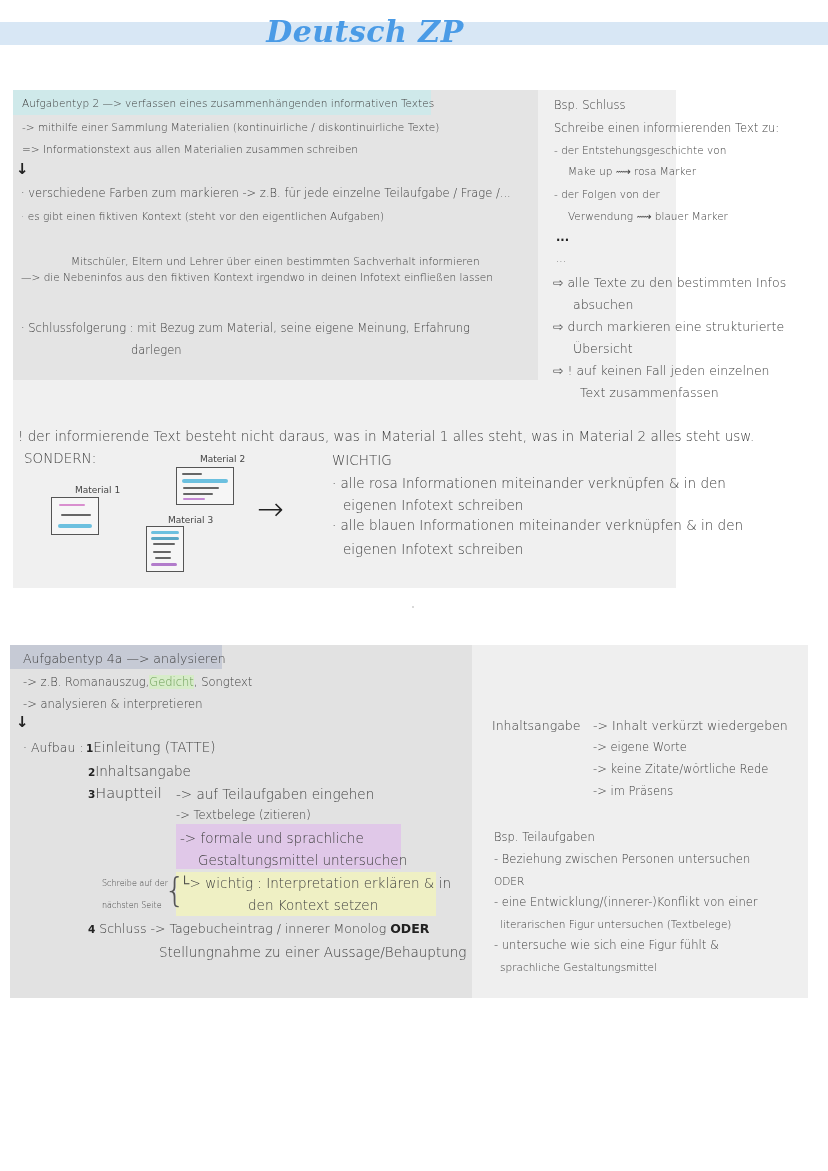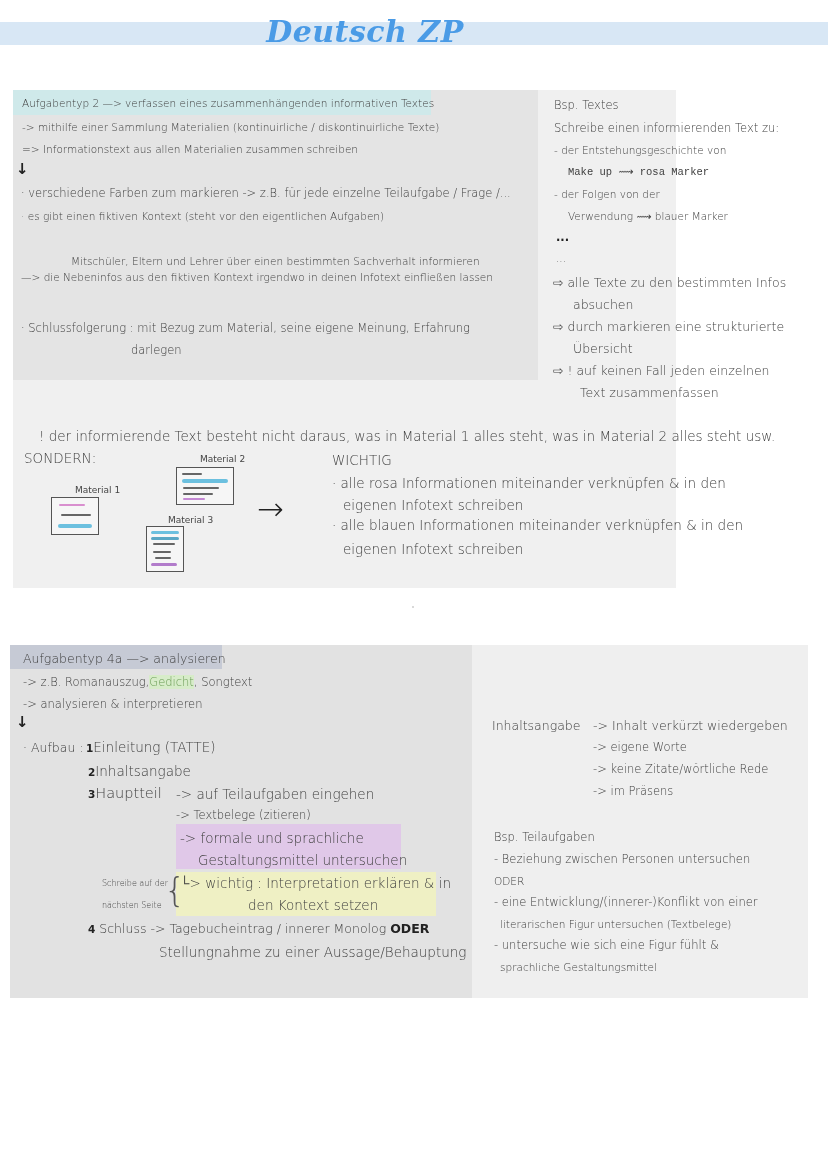--- a/index.html
+++ b/index.html
@@ -91,37 +91,37 @@
 
     <div class="hand s11" style="left:8px; top:96px;">· verschiedene Farben zum markieren -&gt; z.B. für jede einzelne Teilaufgabe / Frage /...</div>
     <div class="hand s10" style="left:8px; top:120px;">· es gibt einen fiktiven Kontext (steht vor den eigentlichen Aufgaben)</div>
     <div class="hand s10" style="left:58px; top:165px;">Mitschüler, Eltern und Lehrer über einen bestimmten Sachverhalt informieren</div>
     <div class="hand s10" style="left:8px; top:181px;">—&gt; die Nebeninfos aus den fiktiven Kontext irgendwo in deinen Infotext einfließen lassen</div>
 
     <div class="hand s11" style="left:8px; top:231px;">· Schlussfolgerung : mit Bezug zum Material, seine eigene Meinung, Erfahrung</div>
     <div class="hand s11" style="left:118px; top:253px;">darlegen</div>
   </div>
 
-  <div class="hand s11" style="left:541px; top:8px;">Bsp. Textes</div>
+  <div class="hand s11" style="left:541px; top:8px;">Bsp. Schluss</div>
   <div class="hand s11" style="left:541px; top:31px;">Schreibe einen informierenden Text zu:</div>
   <div class="hand s10" style="left:541px; top:54px;">- der Entstehungsgeschichte von</div>
-  <div class="hand s10" style="left:555px; top:75px;font-family:Liberation Mono, monospace;">Make up ⟿ rosa Marker</div>
+  <div class="hand s10" style="left:555px; top:75px;">Make up ⟿ rosa Marker</div>
   <div class="hand s10" style="left:541px; top:98px;">- der Folgen von der</div>
   <div class="hand s10" style="left:555px; top:120px;">Verwendung ⟿ blauer Marker</div>
   <div class="hand s11 bold" style="left:543px; top:140px;">...</div>
   <div class="hand s10" style="left:543px; top:162px;">...</div>
 
   <div class="hand s12" style="left:540px; top:185px;">⇨ alle Texte zu den bestimmten Infos</div>
   <div class="hand s12" style="left:560px; top:207px;">absuchen</div>
   <div class="hand s12" style="left:540px; top:229px;">⇨ durch markieren eine strukturierte</div>
   <div class="hand s12" style="left:560px; top:251px;">Übersicht</div>
   <div class="hand s12" style="left:540px; top:273px;">⇨ ! auf keinen Fall jeden einzelnen</div>
   <div class="hand s12" style="left:567px; top:295px;">Text zusammenfassen</div>
 
-  <div class="hand s13" style="left:26px; top:338px;">! der informierende Text besteht nicht daraus, was in Material 1 alles steht, was in Material 2 alles steht usw.</div>
+  <div class="hand s13" style="left:5px; top:338px;">! der informierende Text besteht nicht daraus, was in Material 1 alles steht, was in Material 2 alles steht usw.</div>
   <div class="hand s13" style="left:11px; top:360px;">SONDERN:</div>
 
   <div class="mat-label" style="left:38px; top:395px;">Material 1</div>
   <div class="mat-box" style="left:38px; top:407px; width:48px; height:38px;">
     <div class="squig" style="left:7px; top:6px; width:26px; background:#d98fcf;"></div>
     <div class="squig" style="left:9px; top:16px; width:30px; background:#666;"></div>
     <div class="squig" style="left:6px; top:26px; width:34px; height:4px; background:#6cc0df;"></div>
   </div>
 
   <div class="mat-label" style="left:163px; top:364px;">Material 2</div>

